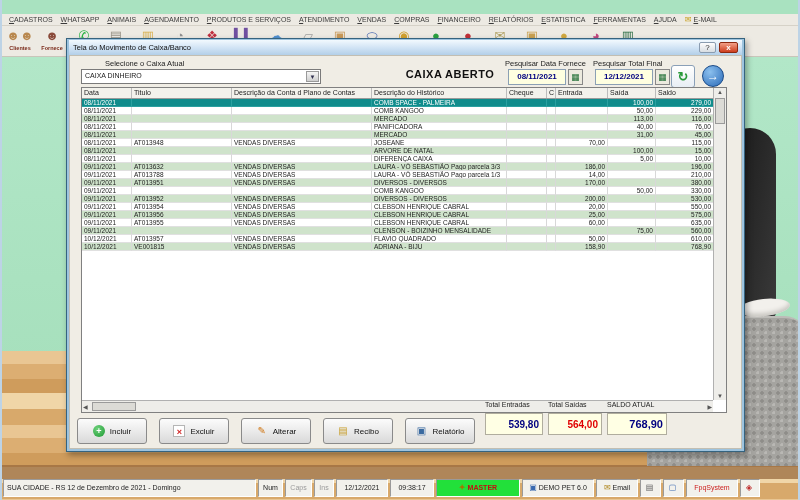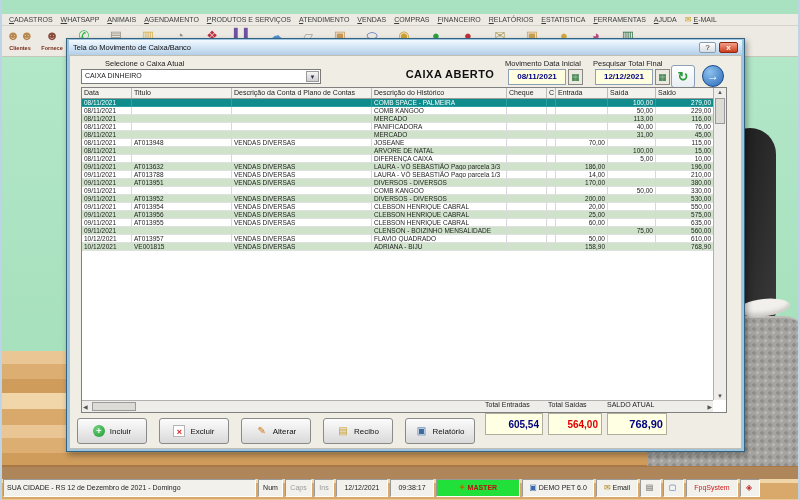--- a/index.html
+++ b/index.html
@@ -224,21 +224,21 @@
       <span class="dlg-close">x</span>
     </div>
     <div class="dlg-body">
       <span class="lbl" style="left:11px; top:3px;margin-left:24px;">Selecione o Caixa Atual</span>
       <div class="combo">
         <span class="val">CAIXA DINHEIRO</span>
         <span class="combo-btn">▼</span>
       </div>
       <div class="caixa-status">CAIXA ABERTO</div>
 
-      <span class="lbl" style="left:435px; top:3px;">Movimento Data Inicial</span>
+      <span class="lbl" style="left:435px; top:3px;">Pesquisar Data Fornece</span>
       <div class="datebox" style="left:438px;">08/11/2021</div>
       <span class="calbtn" style="left:498px;">▦</span>
 
       <span class="lbl" style="left:523px; top:3px;">Pesquisar Total Final</span>
       <div class="datebox" style="left:525px;">12/12/2021</div>
       <span class="calbtn" style="left:585px;">▦</span>
 
       <div class="refresh-btn">↻</div>
       <div class="go-btn">→</div>
 
@@ -495,21 +495,21 @@
             <span class="t">Recibo</span>
           </div>
           <div class="btn">
             <span class="bic ic-printer"></span>
             <span class="t">Relatório</span>
           </div>
         </div>
       <div class="totals" id="totals">
           <div class="total" style="width: 58px;">
             <div class="tl">Total Entradas</div>
-            <div class="tv">605,54</div>
+            <div class="tv">539,80</div>
           </div>
           <div class="total" style="width: 54px;">
             <div class="tl">Total Saídas</div>
             <div class="tv red">564,00</div>
           </div>
           <div class="total" style="width: 60px;">
             <div class="tl">SALDO ATUAL</div>
             <div class="tv big">768,90</div>
           </div>
         </div>

